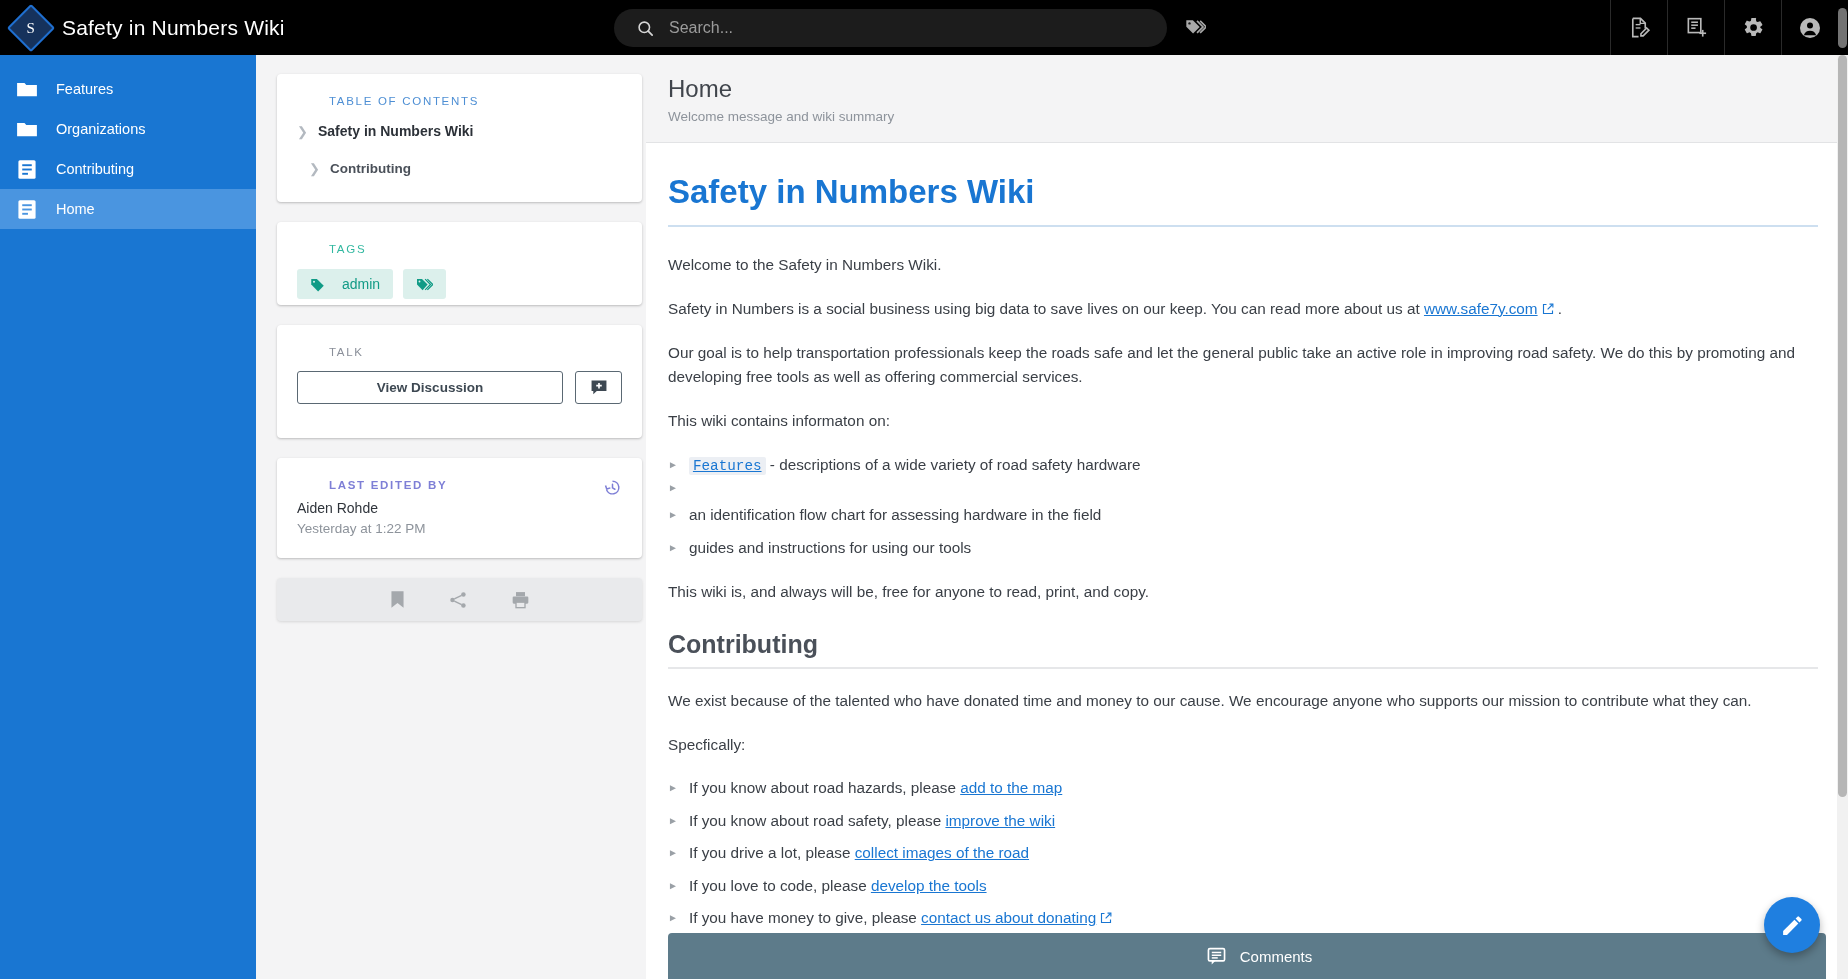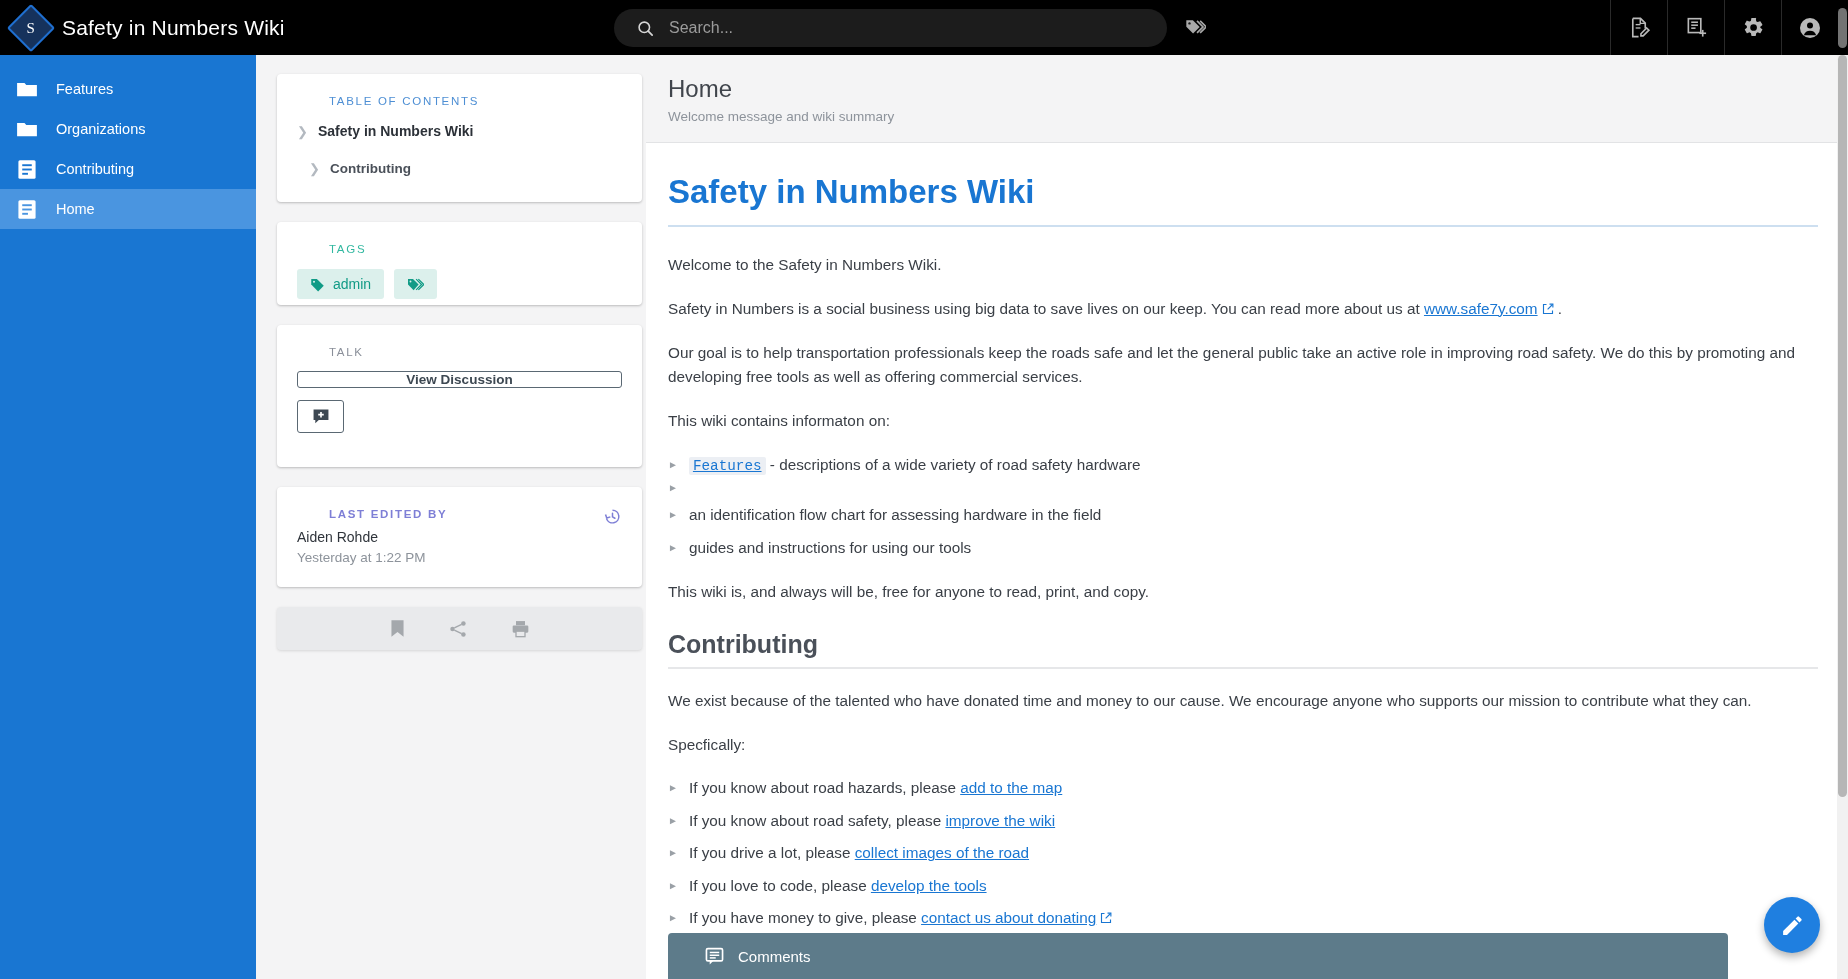--- a/index.html
+++ b/index.html
@@ -83,26 +83,26 @@
 
   .toc-row { display: flex; align-items: center; gap: 10px; margin-top: 16px; cursor: pointer; }
   .toc-row.lvl2 { padding-left: 12px; margin-top: 22px; }
   .toc-chevron { color: #b3b9c0; font-size: 13px; width: 11px; }
   .toc-text { color: #2c3138; font-size: 14px; font-weight: 700; }
   .toc-row.lvl2 .toc-text { color: #4a5059; font-weight: 700; font-size: 13.5px; }
 
   .tag-chips { display: flex; gap: 10px; margin-top: 14px; }
   .chip {
     background: #dcf0ec; color: #119b86; border-radius: 3px;
-    height: 30px; display: flex; align-items: center; gap: 8px;
+    height: 30px; display: flex; align-items: center; gap: 17px;
     padding: 0 13px; font-size: 14px; cursor: pointer;
   }
   .chip.icon-only { padding: 0 13px; }
 
-  .talk-row { display: flex; gap: 12px; margin-top: 13px; flex-direction: column; }
+  .talk-row { display: flex; gap: 12px; margin-top: 13px; }
   .btn-outline {
     flex: 1; height: 33px; border: 1px solid #5a6873; border-radius: 3px;
     background: #fff; color: #3d4852; font-size: 13.5px; font-weight: 700;
     display: flex; align-items: center; justify-content: center; cursor: pointer;
   }
   .btn-icon-outline {
     width: 47px; height: 33px; border: 1px solid #5a6873; border-radius: 3px;
     background: #fff; display: flex; align-items: center; justify-content: center; cursor: pointer;
   }
 
@@ -151,24 +151,24 @@
   a.inl { color: #1976d2; text-decoration: underline; }
   a.codelink {
     font-family: "Liberation Mono", monospace; font-size: 14.3px;
     background: #eceff4; padding: 1px 4px; border-radius: 2px;
     color: #1976d2; text-decoration: underline;
   }
   a.codelink.red { color: #d0342c; text-decoration: underline; }
   .ext-ico { display: inline-block; vertical-align: -1px; margin-left: 4px; }
 
   .comments-bar {
-    position: absolute; left: 668px; top: 933px; width: 1060px; height: 46px;
+    position: absolute; left: 668px; top: 933px; width: 1158px; height: 46px;
     background: #5d7b8a; border-radius: 4px 4px 0 0;
-    display: flex; align-items: center; gap: 13px; padding-left: 36px;
-    color: #fff; font-size: 15px;
+    display: flex; align-items: center; gap: 13px; padding-left: 24px;
+    color: #fff; font-size: 15px; justify-content: center;
   }
 
   .fab {
     position: absolute; right: 28px; bottom: 26px;
     width: 56px; height: 56px; border-radius: 50%;
     background: #1f7fe0; display: flex; align-items: center; justify-content: center;
     box-shadow: 0 4px 9px rgba(0,0,0,.3); cursor: pointer; z-index: 20;
   }
 
   .scrollbar {

